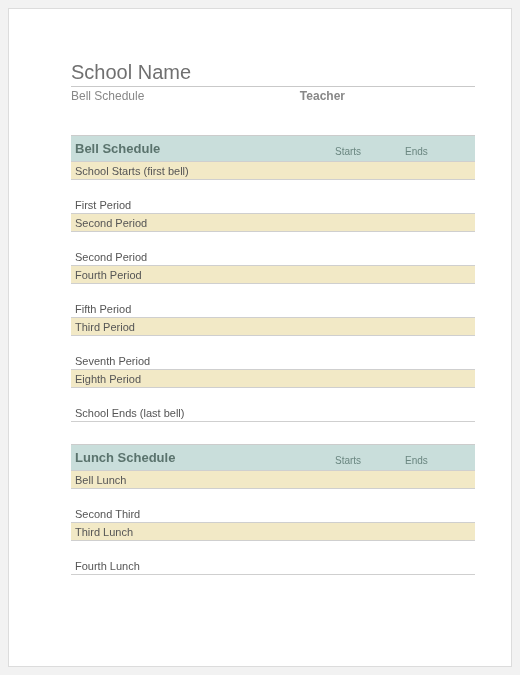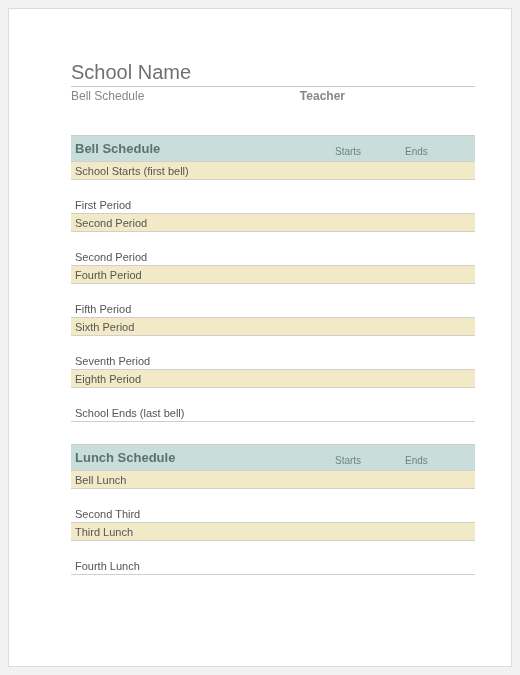--- a/index.html
+++ b/index.html
@@ -107,21 +107,21 @@
       <div class="c1">Fourth Period</div>
         <div class="c2"></div>
         <div class="c3"></div>
     </div>
     <div class="row plain">
       <div class="c1">Fifth Period</div>
         <div class="c2"></div>
         <div class="c3"></div>
     </div>
     <div class="row alt">
-      <div class="c1">Sixth Period</div>
+      <div class="c1">Third Period</div>
         <div class="c2"></div>
         <div class="c3"></div>
     </div>
     <div class="row plain">
       <div class="c1">Seventh Period</div>
         <div class="c2"></div>
         <div class="c3"></div>
     </div>
     <div class="row alt">
       <div class="c1">Eighth Period</div>

